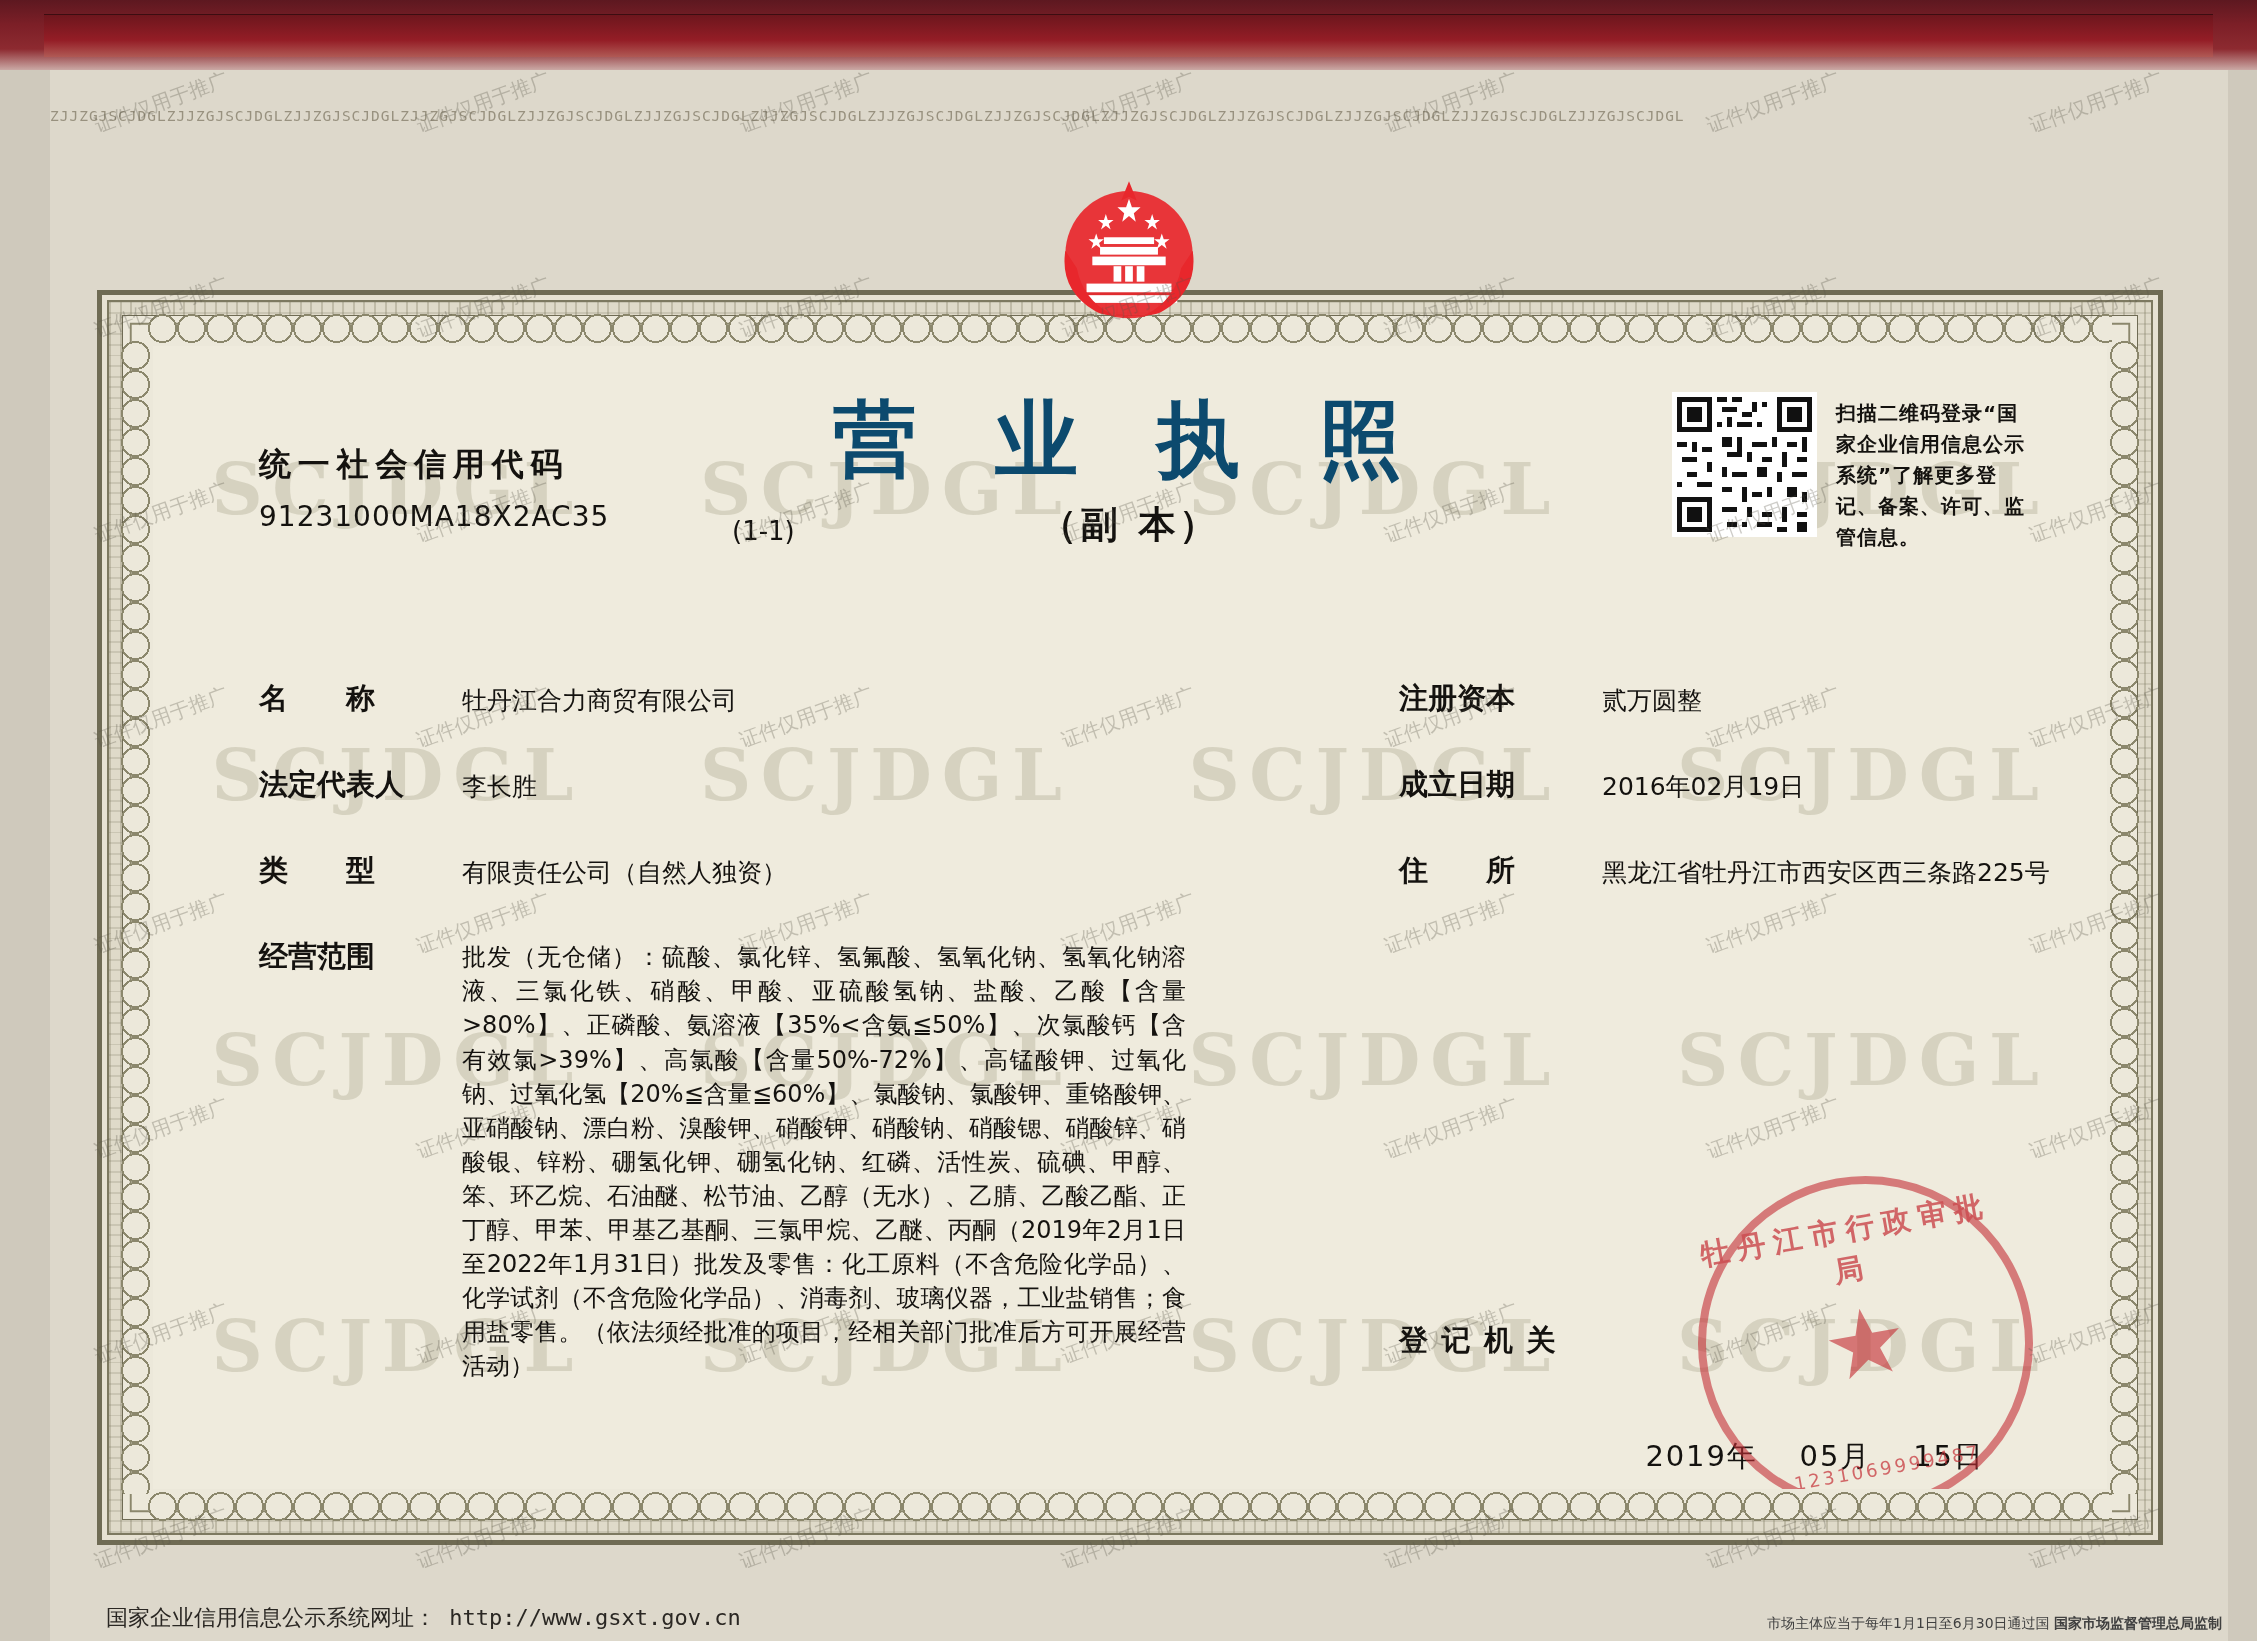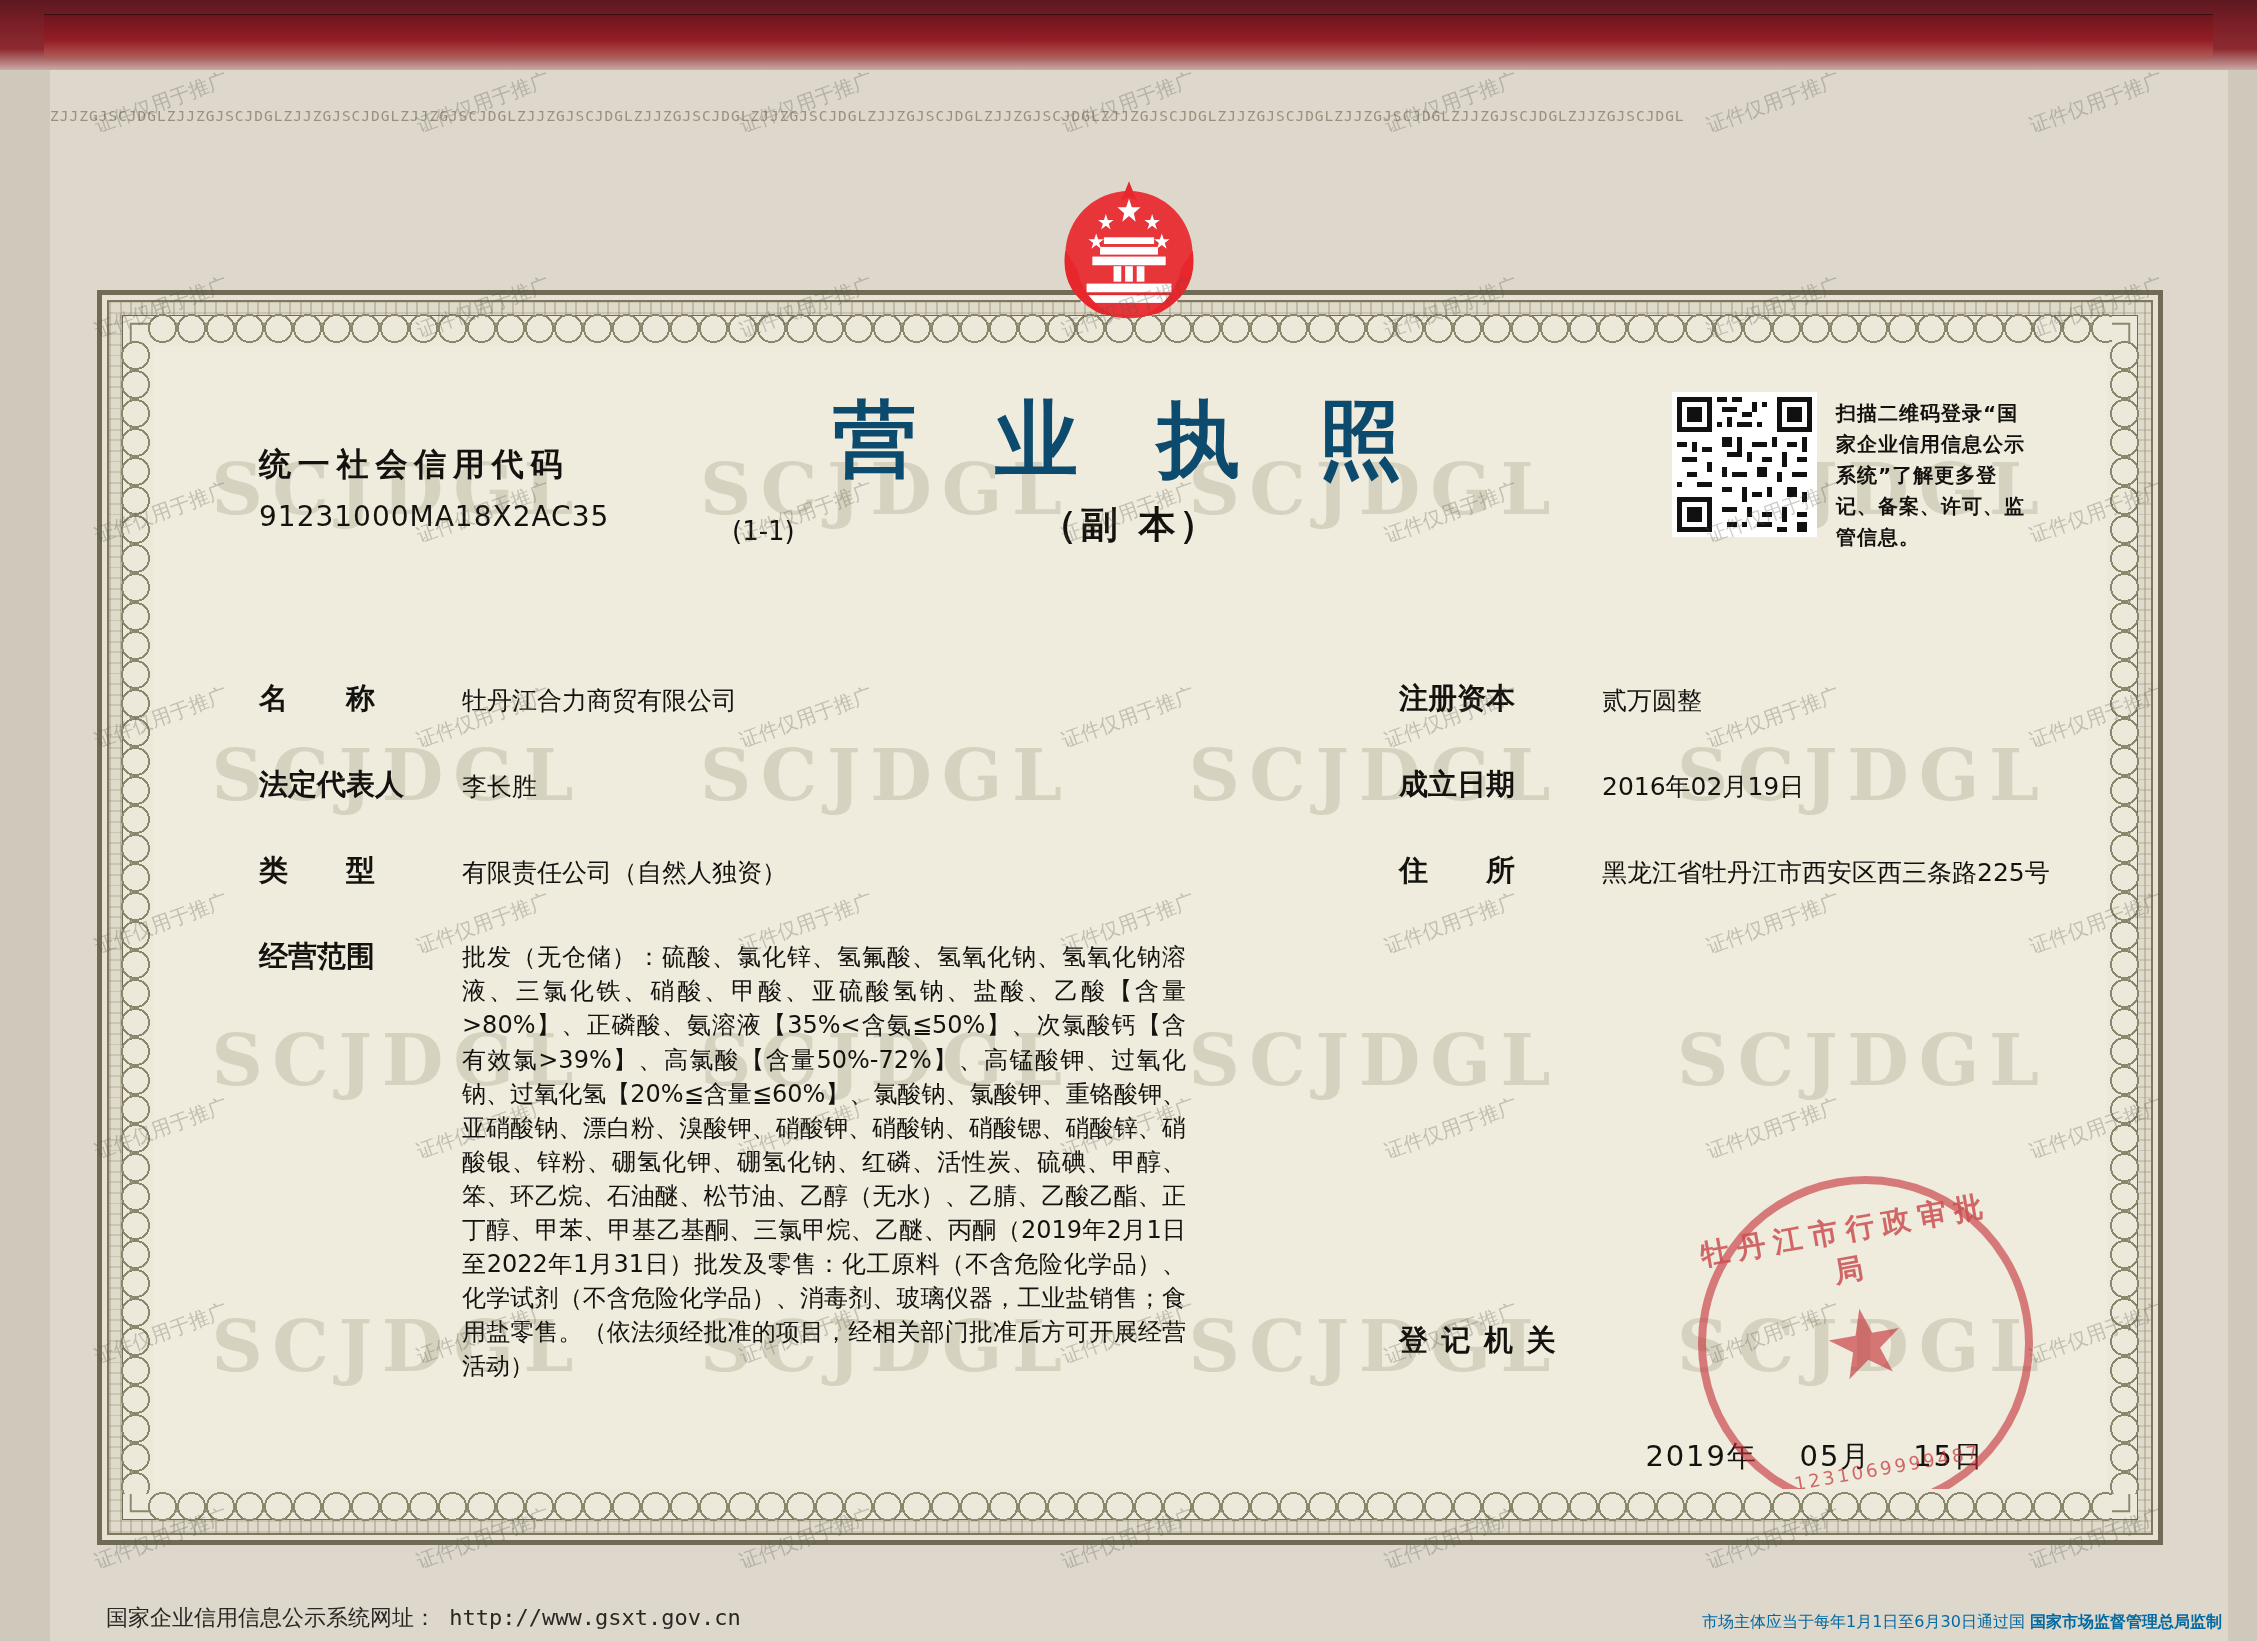--- a/index.html
+++ b/index.html
@@ -180,21 +180,21 @@
     font-size:18.3px;color:rgba(196,45,52,.85);letter-spacing:2.9px;
   }
   
   .foot-left{
     position:absolute;left:106px;bottom:7.7px;
     font-family:"DejaVu Sans Mono","Liberation Mono",monospace;
     font-size:22px;color:#2a2723;
   }
   .foot-right{
     position:absolute;right:35px;bottom:7.7px;
-    font-size:16px;color:#0369a1;
+    font-size:14px;color:#404040;
   }
   .foot-right b{font-weight:700;}
   
   .page-wm{
     position:absolute;inset:0;pointer-events:none;z-index:8;
     display:grid;grid-template-columns:repeat(7,1fr);grid-template-rows:repeat(8,1fr);
   }
   .page-wm span{
     display:flex;align-items:center;justify-content:center;
     transform:rotate(-20deg);

